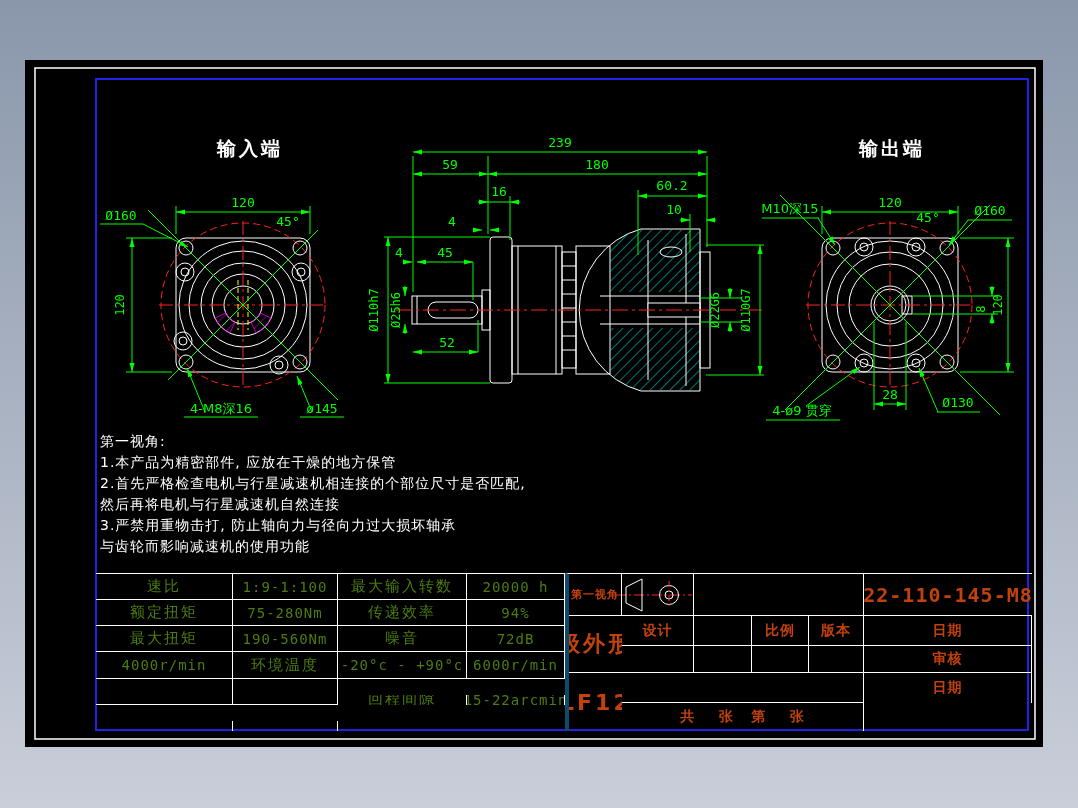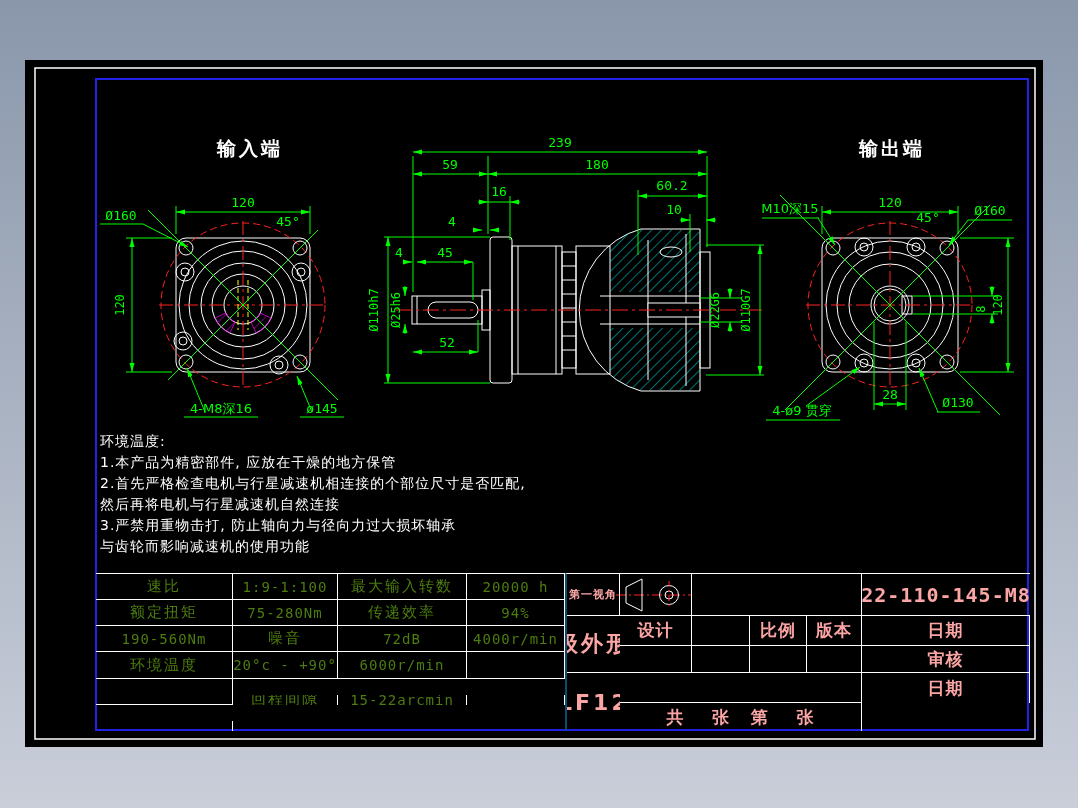--- a/index.html
+++ b/index.html
@@ -24,24 +24,24 @@
   .spec>div{border-right:1px solid #fff;border-bottom:1px solid #fff;
         display:flex;align-items:center;justify-content:center;white-space:nowrap;overflow:hidden;}
   .spec>div.lastrow{border-bottom:none;margin-top:16px;}
   .spec .zh{font-size:15px;letter-spacing:2px;}
   .spec .num{font-family:"DejaVu Sans Mono",monospace;font-size:14px;letter-spacing:1px;}
 
   
   .tblock{left:540px;top:513px;width:463px;height:157px;display:grid;
         grid-template-columns:53px 72px 58px 57px 55px 168px;
         grid-template-rows:42px 30px 27px 30px 28px;
-        border-top:1px solid #fff;border-left:2px solid #0c4a6e;color:#fca5a5;}
+        border-top:1px solid #fff;border-left:4px solid #0c4a6e;color:#c2410c;}
   .tblock>div{border-right:1px solid #fff;border-bottom:1px solid #fff;
         display:flex;align-items:center;justify-content:center;white-space:nowrap;overflow:hidden;}
-  .tblock .lbl{font-size:17px;font-weight:bold;letter-spacing:1px;}
+  .tblock .lbl{font-size:14px;font-weight:bold;letter-spacing:1px;}
   .tblock .sm{font-size:11px;}
   .tblock .big{font-family:"DejaVu Sans Mono",monospace;font-size:20px;font-weight:bold;letter-spacing:1px;}
   .tblock .name{font-size:22px;font-weight:bold;letter-spacing:3px;}
   .tblock .noB{border-bottom:none;}
   .tblock .noR{border-right:none;}
 
   
   text{fill:#00ff00;font-family:"DejaVu Sans Mono",monospace;font-size:13px;text-anchor:middle;}
   text.vt{font-size:12px;}
   text.title{fill:#ffffff;font-family:"DejaVu Sans",sans-serif;font-size:19px;font-weight:bold;letter-spacing:3px;}
@@ -318,39 +318,40 @@
       <g fill="none" stroke-width="1">
         <line x1="616" y1="595" x2="692" y2="595" stroke="#ff2222" stroke-dasharray="10 3 2 3"></line>
         <polygon points="626,587 642,579 642,611 626,603" stroke="#ffffff"></polygon>
         <circle cx="669" cy="595" r="9.5" stroke="#ffffff"></circle>
         <circle cx="669" cy="595" r="4" stroke="#ffffff"></circle>
         <line x1="669" y1="581" x2="669" y2="609" stroke="#ff2222" stroke-dasharray="6 3 2 3"></line>
       </g>
     </svg>
 
     <div class="overlay notes">
-      <div>环境温度:</div>
+      <div>第一视角:</div>
       <div>1.本产品为精密部件, 应放在干燥的地方保管</div>
       <div>2.首先严格检查电机与行星减速机相连接的个部位尺寸是否匹配,</div>
       <div>然后再将电机与行星减速机自然连接</div>
       <div>3.严禁用重物击打, 防止轴向力与径向力过大损坏轴承</div>
       <div>与齿轮而影响减速机的使用功能</div>
     </div>
 
     <div class="overlay spec">
       <div class="zh">速比</div>
       <div class="num">1:9-1:100</div>
       <div class="zh">最大输入转数</div>
       <div class="num">20000 h</div>
 
       <div class="zh">额定扭矩</div>
       <div class="num">75-280Nm</div>
       <div class="zh">传递效率</div>
       <div class="num">94%</div>
 
+      <div class="zh">最大扭矩</div>
       <div class="num">190-560Nm</div>
       <div class="zh">噪音</div>
       <div class="num">72dB</div>
 
       <div class="num">4000r/min</div>
       <div class="zh">环境温度</div>
       <div class="num">-20°c - +90°c</div>
 
       <div class="num">6000r/min</div>
       <div class="zh"></div>

